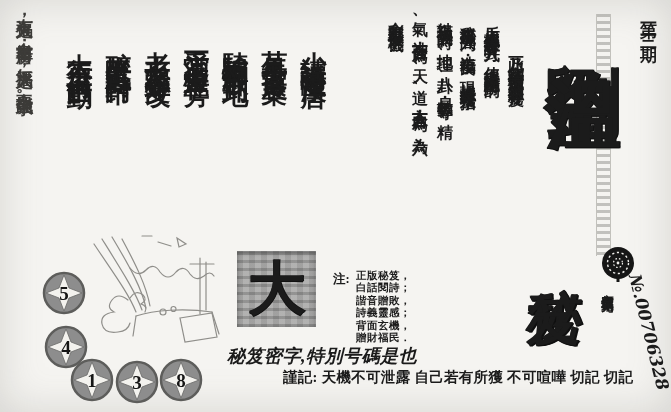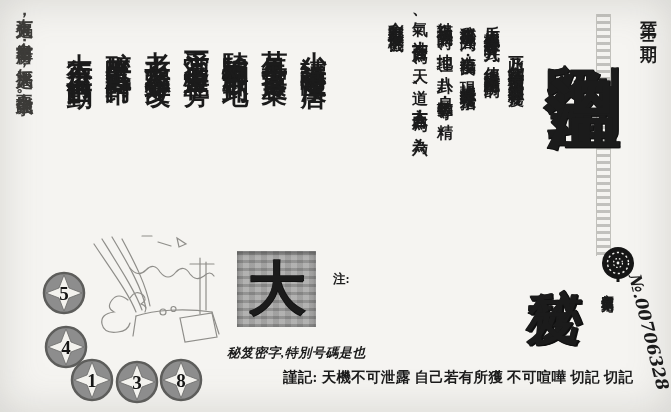--- a/index.html
+++ b/index.html
@@ -43,21 +43,21 @@
   .bigbox{left:237px;top:251px;width:79px;height:76px;z-index:2;
           background-color:#a8a8a8;
           background-image:repeating-linear-gradient(0deg,rgba(70,70,68,.25) 0 3px,rgba(215,214,210,.12) 3px 8px),
                            repeating-linear-gradient(90deg,rgba(70,70,68,.15) 0 6px,rgba(215,214,210,.10) 6px 12px);
           box-shadow:inset 0 2px 4px rgba(0,0,0,.35);
           display:flex;align-items:center;justify-content:center;}
   .bigchar{font-size:58px;font-weight:900;line-height:1;
            text-shadow:1px 0 0 #111,0 1px 0 #111;}
   .notelabel{left:333px;top:271px;font-size:12.5px;font-weight:700;}
   .notelines{left:356px;top:270px;font-size:10.5px;font-weight:700;line-height:12.4px;letter-spacing:.5px;}
-  .caption{left:227px;top:344px;font-size:13px;font-weight:700;font-style:italic;letter-spacing:.5px;}
+  .caption{left:227px;top:344px;font-size:18px;font-weight:700;font-style:italic;letter-spacing:.5px;}
   .footer{left:283px;top:368px;font-size:14.5px;font-weight:700;letter-spacing:.3px;}
   svg text{font-family:"Liberation Serif","DejaVu Serif",serif;}
 </style>
 </head>
 <body>
 
 <div id="sheet">
 
   <div class="abs v issue">第一三一期</div>
 
@@ -144,18 +144,26 @@
     <circle cx="22" cy="22" r="20" fill="#8d8d8d" stroke="#5d5d5b" stroke-width="2.5"></circle>
     <polygon points="22,4 27,17 40,22 27,27 22,40 17,27 4,22 17,17" fill="#f3f2ee" stroke="#6a6a68" stroke-width="0.8"></polygon>
     <text x="22" y="29" text-anchor="middle" font-size="19" font-weight="bold" fill="#161616">8</text>
   </svg>
 
   <div class="abs bigbox">
     <span class="bigchar">大</span>
   </div>
 
   <div class="abs notelabel">注:</div>
+  <div class="abs notelines">
+    <div>正版秘笈，</div>
+    <div>白話閱詩；</div>
+    <div>諧音贈敗，</div>
+    <div>詩義靈感；</div>
+    <div>背面玄機，</div>
+    <div>贈財福民．</div>
+  </div>
 
   <div class="abs caption">秘笈密字,特別号碼是也</div>
 
   <div class="abs footer">謹記: 天機不可泄露 自己若有所獲 不可喧嘩 切記 切記</div>
 
 </div>
 
 </body></html>

